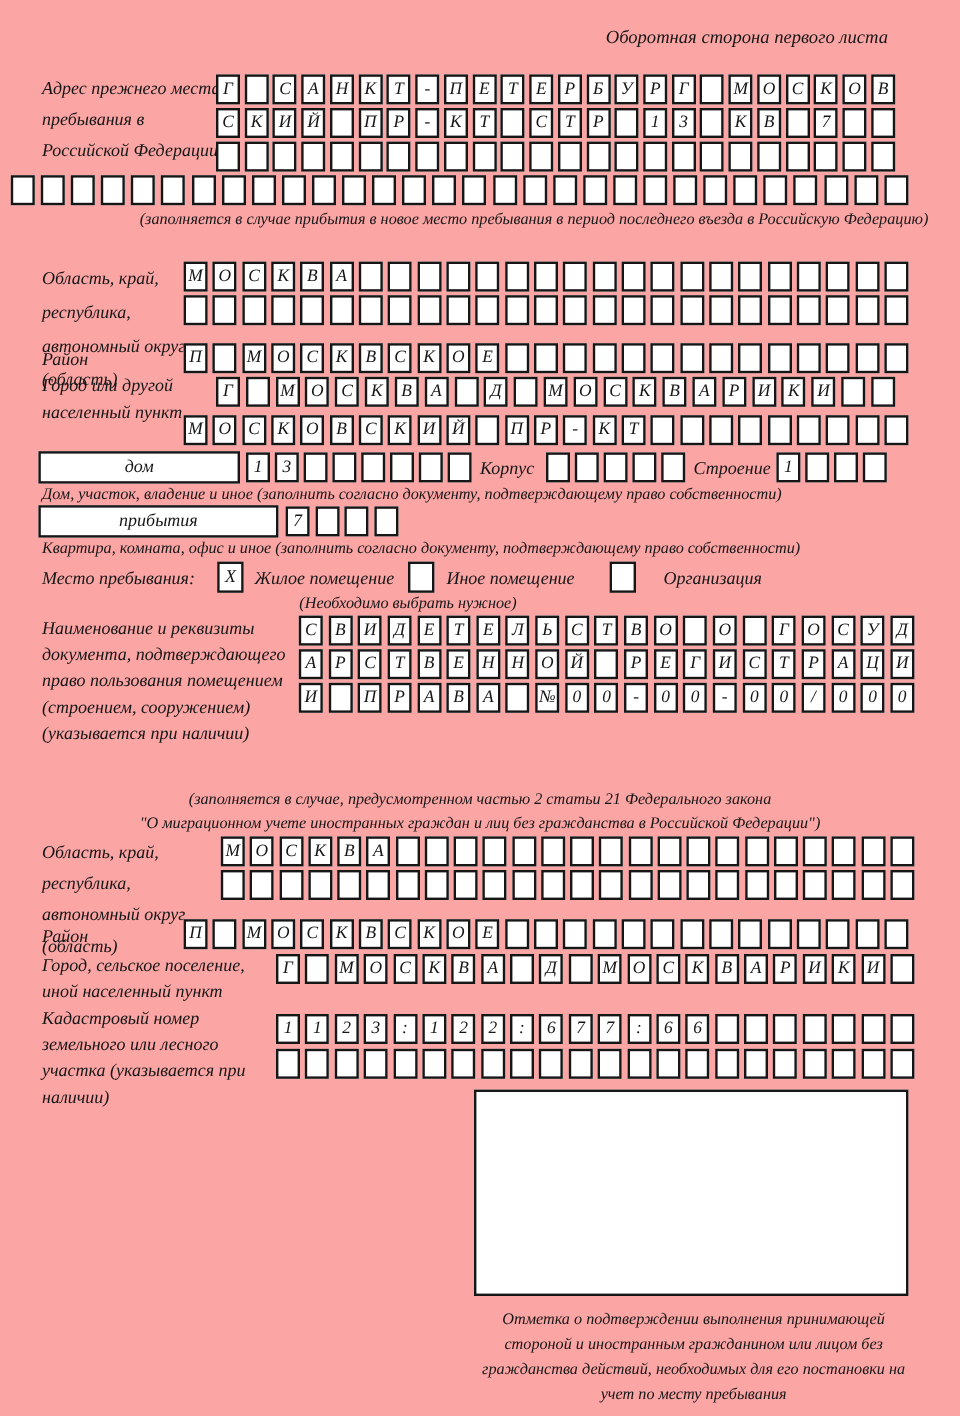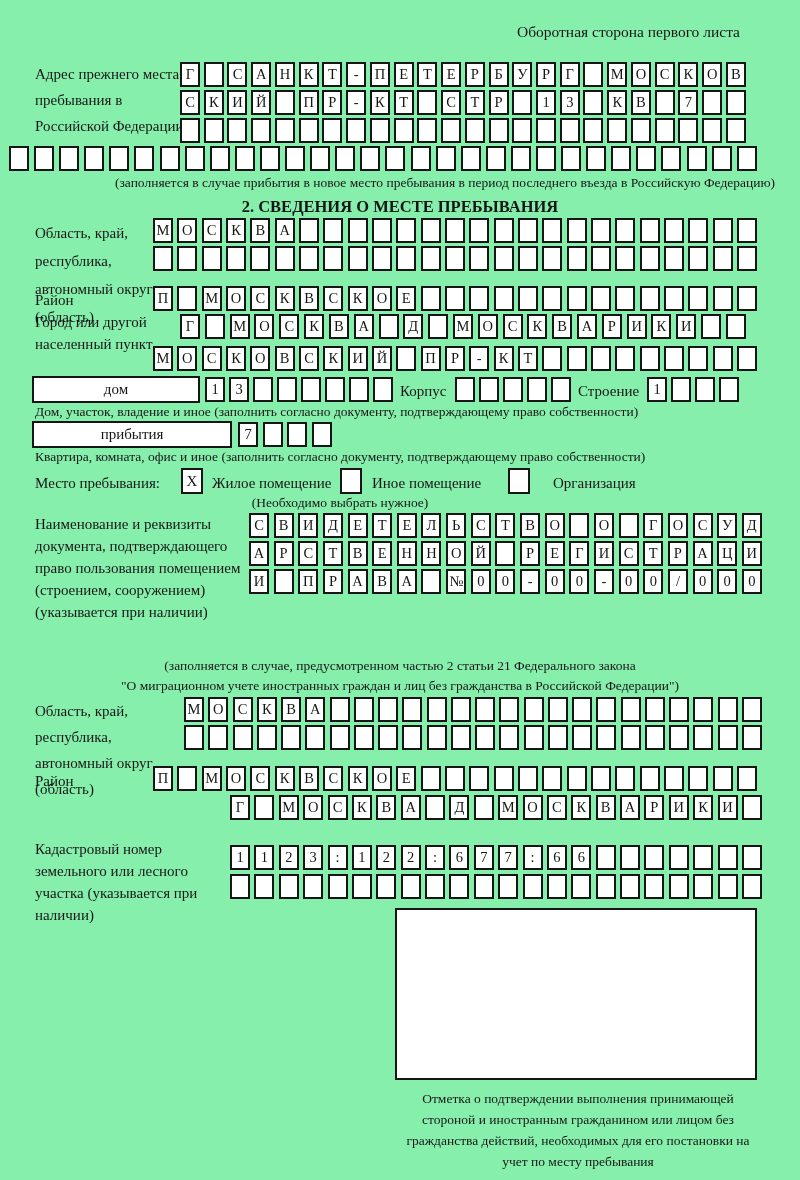--- a/index.html
+++ b/index.html
@@ -1,19 +1,20 @@
 <!DOCTYPE html>
 <html><head>
 <meta charset="utf-8">
 <style>
   html,body{margin:0;padding:0;background:#fff;}
   .page{
-    position:relative;width:800px;height:1180px;background:#86efac;
+    position:relative;width:800px;height:1180px;background:#fca5a5;
     font-family:"Liberation Serif","DejaVu Serif",serif;color:#161616;
     overflow:hidden;
+    font-style:italic;
   }
   .abs{position:absolute;}
   .hdr{font-size:15.5px;}
   .lbl{font-size:15px;line-height:26px;}
   .lbl-tight{font-size:15px;line-height:22px;}
   .note{font-size:13.5px;}
   .title{font-weight:bold;font-size:16.5px;text-align:center;width:100%;}
   .boxrow{display:flex;justify-content:space-between;}
   .cell{
     width:20px;height:25px;box-sizing:border-box;border:2px solid #161616;
@@ -144,21 +145,20 @@
       <span class="cell"></span>
       <span class="cell"></span>
       <span class="cell"></span>
       <span class="cell"></span>
       <span class="cell"></span>
       <span class="cell"></span>
       <span class="cell"></span>
     </div>
   <div class="abs note center" style="top:175px;left:0;width:800px;padding-left:45px;">(заполняется в случае прибытия в новое место пребывания в период последнего въезда в Российскую Федерацию)</div>
 
-  <div class="abs title" style="top:197px;left:0;">2. СВЕДЕНИЯ О МЕСТЕ ПРЕБЫВАНИЯ</div>
 
   <div class="abs lbl" style="top:219px;left:35px;width:120px;line-height:28px;">Область, край, республика, автономный округ (область)</div>
   <div class="abs boxrow" style="top:218px;left:153px;width:604px;">
       <span class="cell">М</span>
       <span class="cell">О</span>
       <span class="cell">С</span>
       <span class="cell">К</span>
       <span class="cell">В</span>
       <span class="cell">А</span>
       <span class="cell"></span>
@@ -490,20 +490,21 @@
       <span class="cell"></span>
       <span class="cell"></span>
       <span class="cell"></span>
       <span class="cell"></span>
       <span class="cell"></span>
       <span class="cell"></span>
       <span class="cell"></span>
       <span class="cell"></span>
     </div>
 
+  <div class="abs lbl-tight" style="top:794px;left:35px;width:195px;">Город, сельское поселение, иной населенный пункт</div>
   <div class="abs boxrow" style="top:795px;left:230px;width:532px;">
       <span class="cell">Г</span>
       <span class="cell"></span>
       <span class="cell">М</span>
       <span class="cell">О</span>
       <span class="cell">С</span>
       <span class="cell">К</span>
       <span class="cell">В</span>
       <span class="cell">А</span>
       <span class="cell"></span>

